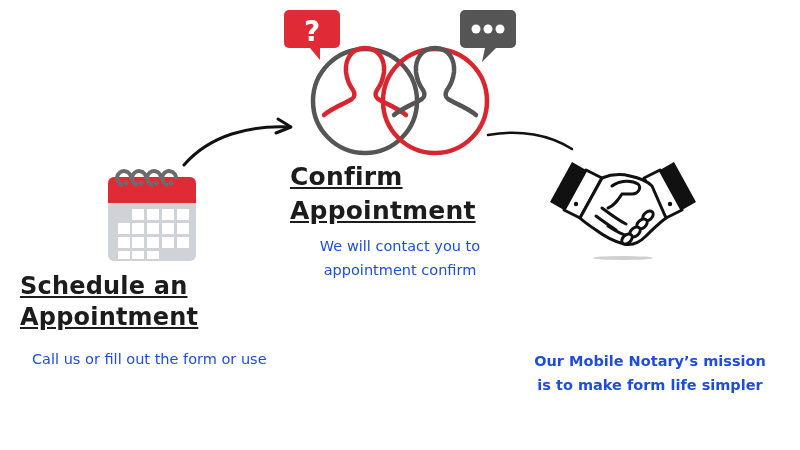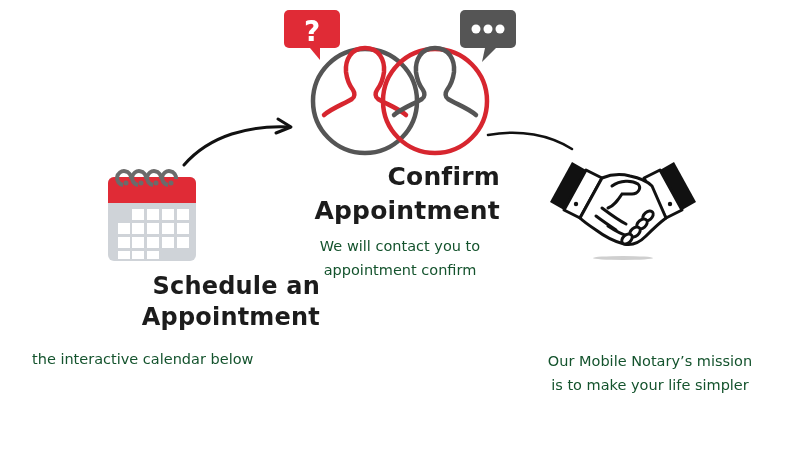--- a/index.html
+++ b/index.html
@@ -1,19 +1,19 @@
 <!DOCTYPE html>
 <html><head>
   <meta charset="utf-8">
   <style>
     html, body { margin: 0; padding: 0; background: #ffffff; }
     body { width: 800px; height: 450px; position: relative; overflow: hidden; font-family: "DejaVu Sans", sans-serif; color: #1a1a1a; }
     .abs { position: absolute; }
-    .heading { font-weight: bold; text-align: right; color: #1c1c1c; line-height: 31px; font-size: 24px; letter-spacing: 0.2px; }
-    .desc { text-align: center; color: #14532d; font-size: 14.5px; line-height: 24px; }
+    .heading { font-weight: bold; text-align: left; color: #1c1c1c; line-height: 31px; font-size: 24px; letter-spacing: 0.2px; text-decoration: underline; }
+    .desc { text-align: center; color: #1d4ed8; font-size: 14.5px; line-height: 24px; }
     .line { display: block; white-space: nowrap; }
     svg { position: absolute; overflow: visible; }
   </style>
 </head>
 <body>
 
 <svg style="left:106px; top:155px;" width="92" height="106" viewBox="0 0 92 106">
 
   <rect x="2" y="22" width="88" height="84" rx="6" fill="#cfd3d8"></rect>
 
@@ -56,21 +56,21 @@
 <svg style="left:170px; top:115px;" width="130" height="60" viewBox="0 0 130 60">
   <path d="M14 50 C 40 20, 80 10, 120 12" fill="none" stroke="#111" stroke-width="3" stroke-linecap="round"></path>
   <path d="M108 4 L121 12 L106 18" fill="none" stroke="#111" stroke-width="3" stroke-linecap="round" stroke-linejoin="round"></path>
 </svg>
 
 <div class="abs heading" style="left:20px; top:271px; width:300px;">
   <span class="line">Schedule an</span>
   <span class="line">Appointment</span>
 </div>
 <div class="abs desc" style="left:20px; top:347px; width:290px; text-align:left; padding-left:12px;">
-  <span class="line">the interactive calendar below</span>
+  <span class="line">Call us or fill out the form or use</span>
 </div>
 
 <svg style="left:280px; top:6px;" width="250" height="150" viewBox="0 0 250 150">
 
   <circle cx="85" cy="95" r="52" fill="none" stroke="#555555" stroke-width="4.5"></circle>
 
   <circle cx="155" cy="95" r="52" fill="none" stroke="#d7262f" stroke-width="4.5"></circle>
 
   <path d="M85 42 c-14 0 -20 12 -19 24 c1 8 4 14 7 18 c2 3 2 7 -1 9 c-8 5 -20 9 -28 16 M85 42 c14 0 20 12 19 24 c-1 8 -4 14 -7 18 c-2 3 -2 7 1 9 c8 5 20 9 28 16" fill="none" stroke="#d7262f" stroke-width="4.5" stroke-linecap="round"></path>
 
@@ -124,16 +124,16 @@
     <ellipse cx="94" cy="64" rx="6" ry="4" transform="rotate(-40 94 64)"></ellipse>
     <ellipse cx="87" cy="72" rx="6" ry="4" transform="rotate(-40 87 72)"></ellipse>
     <ellipse cx="79" cy="79" rx="6" ry="4" transform="rotate(-40 79 79)"></ellipse>
   </g>
 
   <ellipse cx="75" cy="98" rx="30" ry="2" fill="#cfcfcf"></ellipse>
 </svg>
 
 <div class="abs heading" style="left:510px; top:268px; width:280px;">
 </div>
-<div class="abs desc" style="left:510px; top:349px; width:280px;">
+<div class="abs desc" style="left:510px; top:349px; width:280px;font-weight:bold;">
   <span class="line">Our Mobile Notary’s mission</span>
-  <span class="line">is to make your life simpler</span>
+  <span class="line">is to make form life simpler</span>
 </div>
 
 </body></html>

